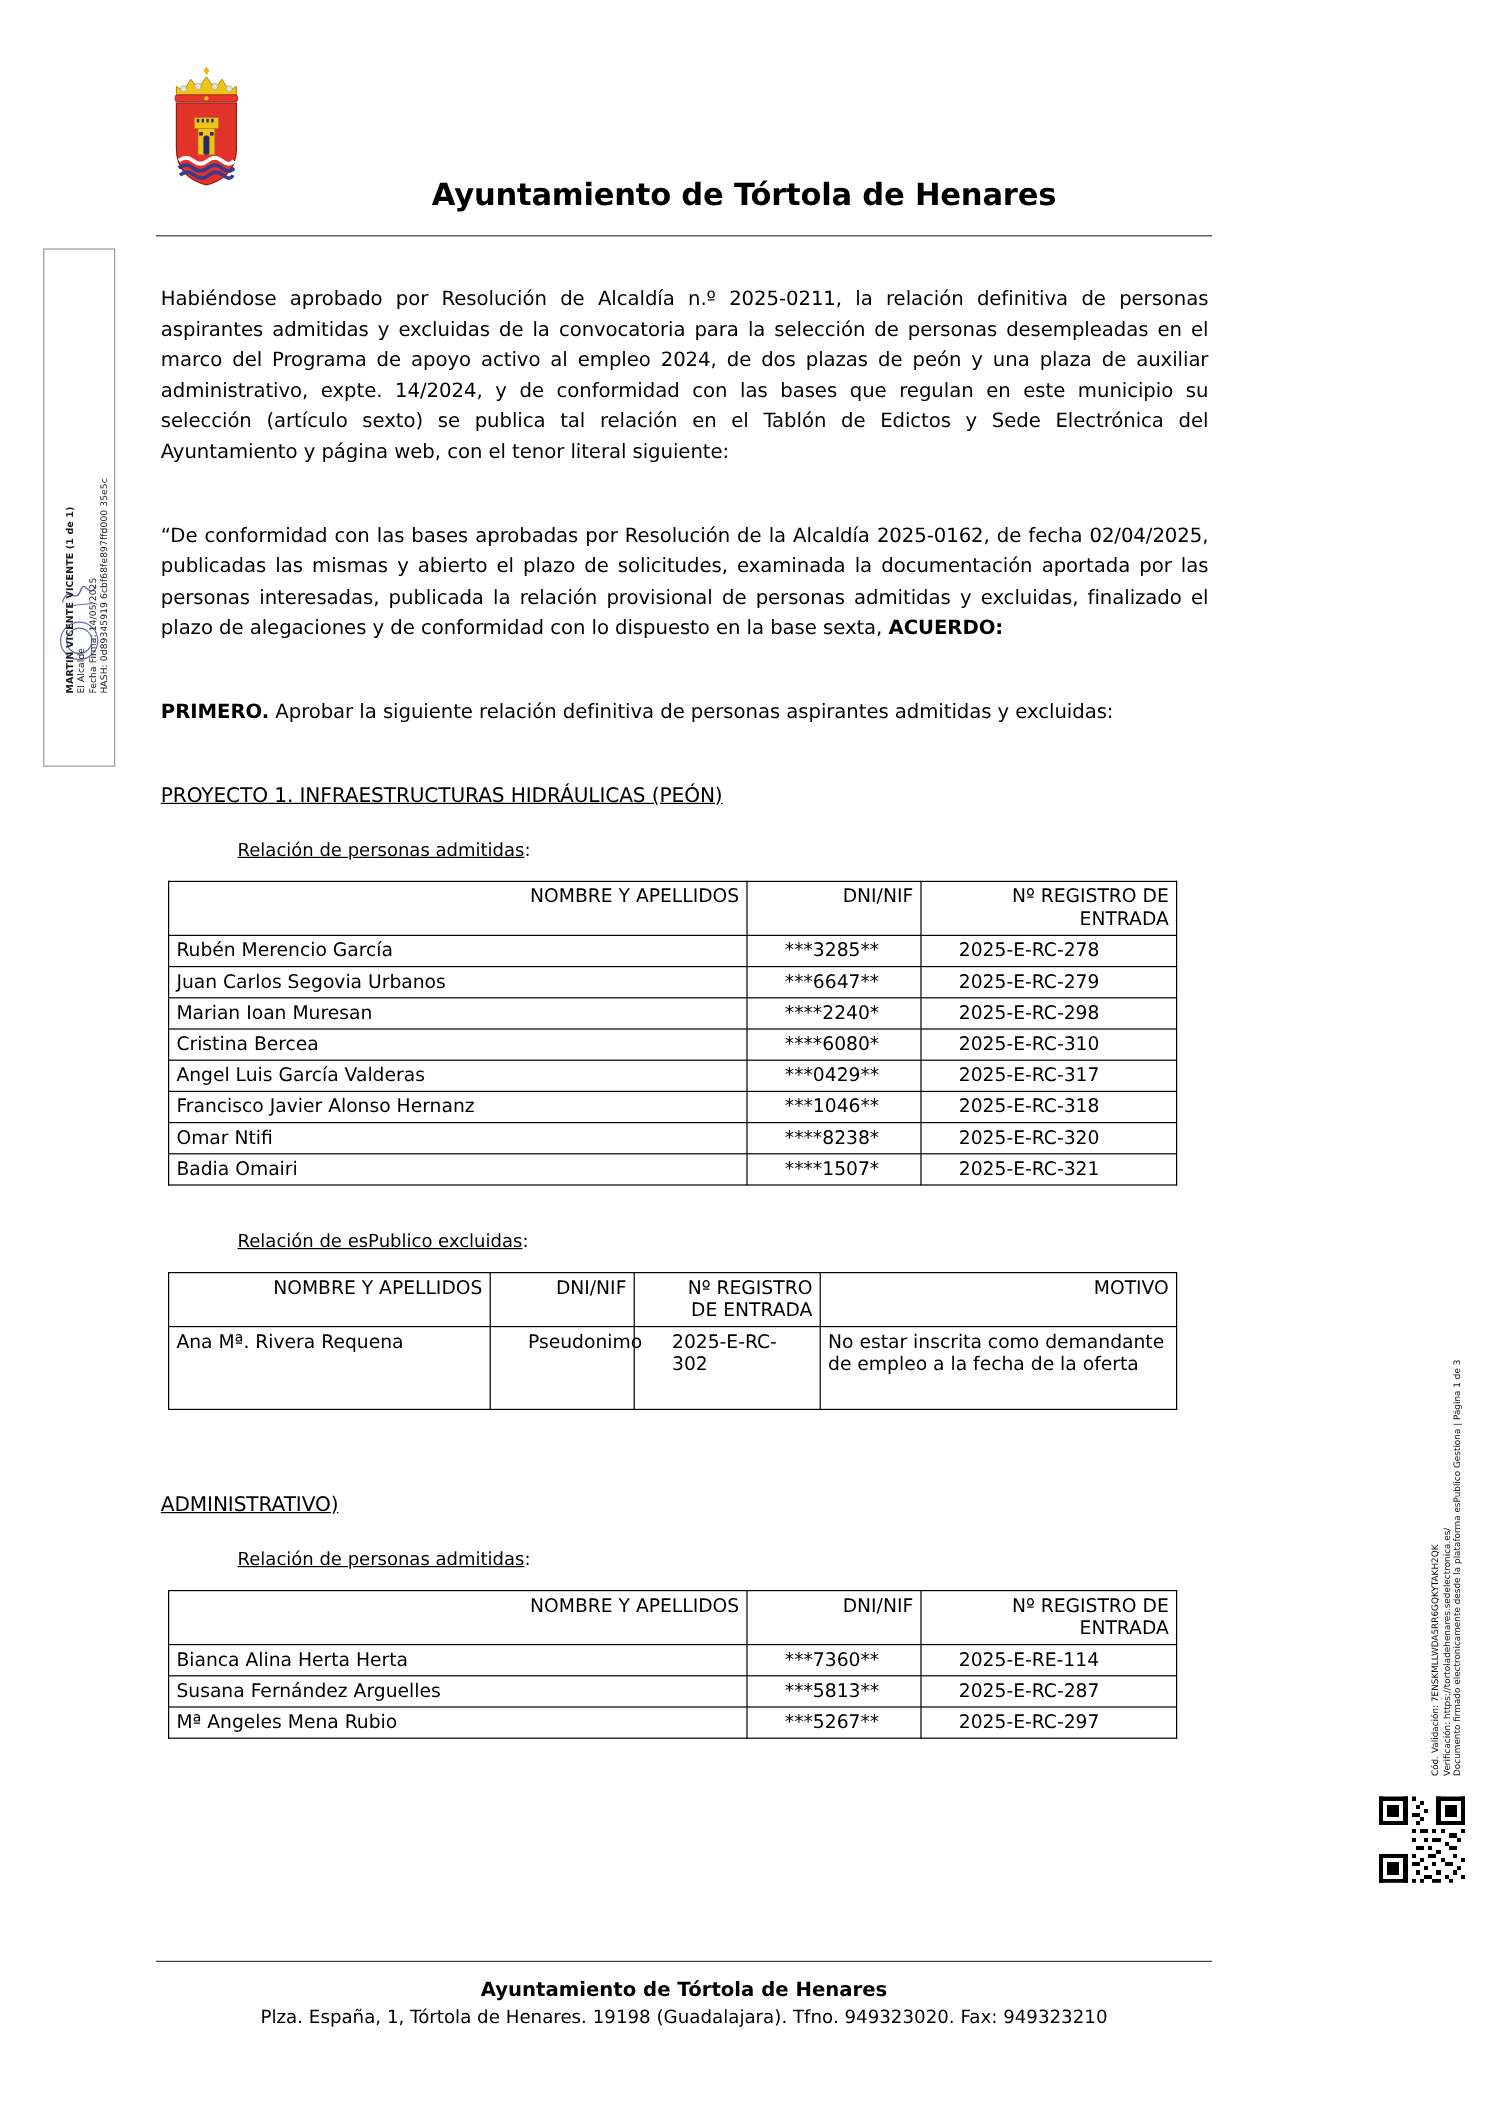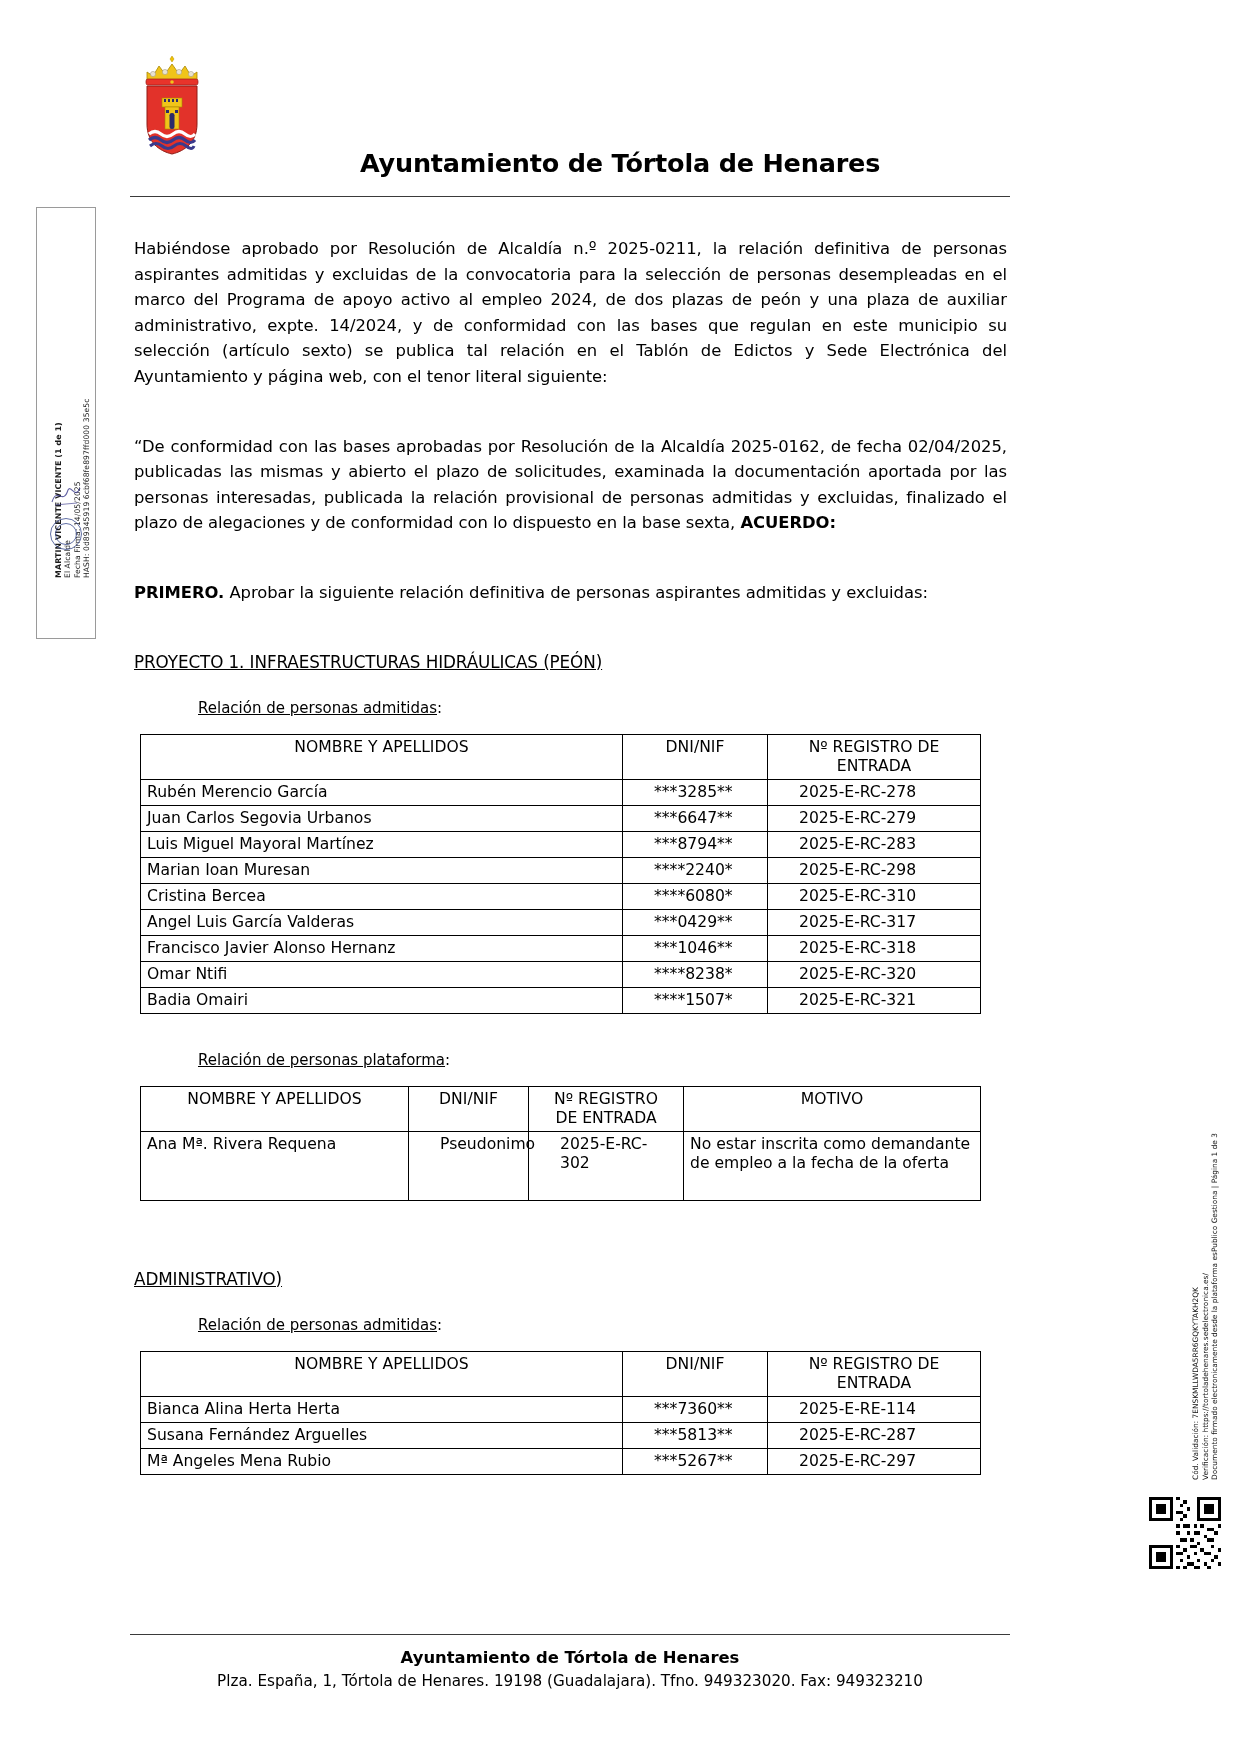--- a/index.html
+++ b/index.html
@@ -195,21 +195,21 @@
     table-layout: fixed;
   }
   table.tbl th, table.tbl td {
     border: 1.1px solid #000;
     font-size: 15.6px;
     line-height: 19px;
     padding: 3px 6px;
     font-weight: normal;
     vertical-align: top;
   }
-  table.tbl th { text-align: center; }
+  table.tbl th { text-align: right; }
   table.tbl td.name { text-align: left; }
   table.tbl td.dni, table.tbl td.reg { text-align: left; padding-left: 31px; }
 
   table.adm col.c1 { width: 482px; }
   table.adm col.c2 { width: 145px; }
   table.adm col.c3 { width: 213px; }
 
   table.exc col.c1 { width: 268px; }
   table.exc col.c2 { width: 120px; }
   table.exc col.c3 { width: 155px; }
@@ -408,25 +408,20 @@
             <td class="name">Rubén Merencio García</td>
             <td class="dni">***3285**</td>
             <td class="reg">2025-E-RC-278</td>
           </tr>
         <tr>
             <td class="name">Juan Carlos Segovia Urbanos</td>
             <td class="dni">***6647**</td>
             <td class="reg">2025-E-RC-279</td>
           </tr>
         <tr>
-            <td class="name">Luis Miguel  Mayoral Martínez</td>
-            <td class="dni">***8794**</td>
-            <td class="reg">2025-E-RC-283</td>
-          </tr>
-        <tr>
             <td class="name">Marian Ioan Muresan</td>
             <td class="dni">****2240*</td>
             <td class="reg">2025-E-RC-298</td>
           </tr>
         <tr>
             <td class="name">Cristina Bercea</td>
             <td class="dni">****6080*</td>
             <td class="reg">2025-E-RC-310</td>
           </tr>
         <tr>
@@ -447,21 +442,21 @@
         <tr>
             <td class="name">Badia Omairi</td>
             <td class="dni">****1507*</td>
             <td class="reg">2025-E-RC-321</td>
           </tr>
       </tbody>
     </table>
 
     <div class="gap-md"></div>
 
-    <p class="sub-rel"><span class="u">Relación de personas plataforma</span><span>:</span></p>
+    <p class="sub-rel"><span class="u">Relación de esPublico excluidas</span><span>:</span></p>
 
     <div class="gap-xs"></div>
 
     <table class="tbl exc">
       <colgroup>
           <col class="c1">
           <col class="c2">
           <col class="c3">
           <col class="c4">
         </colgroup>

